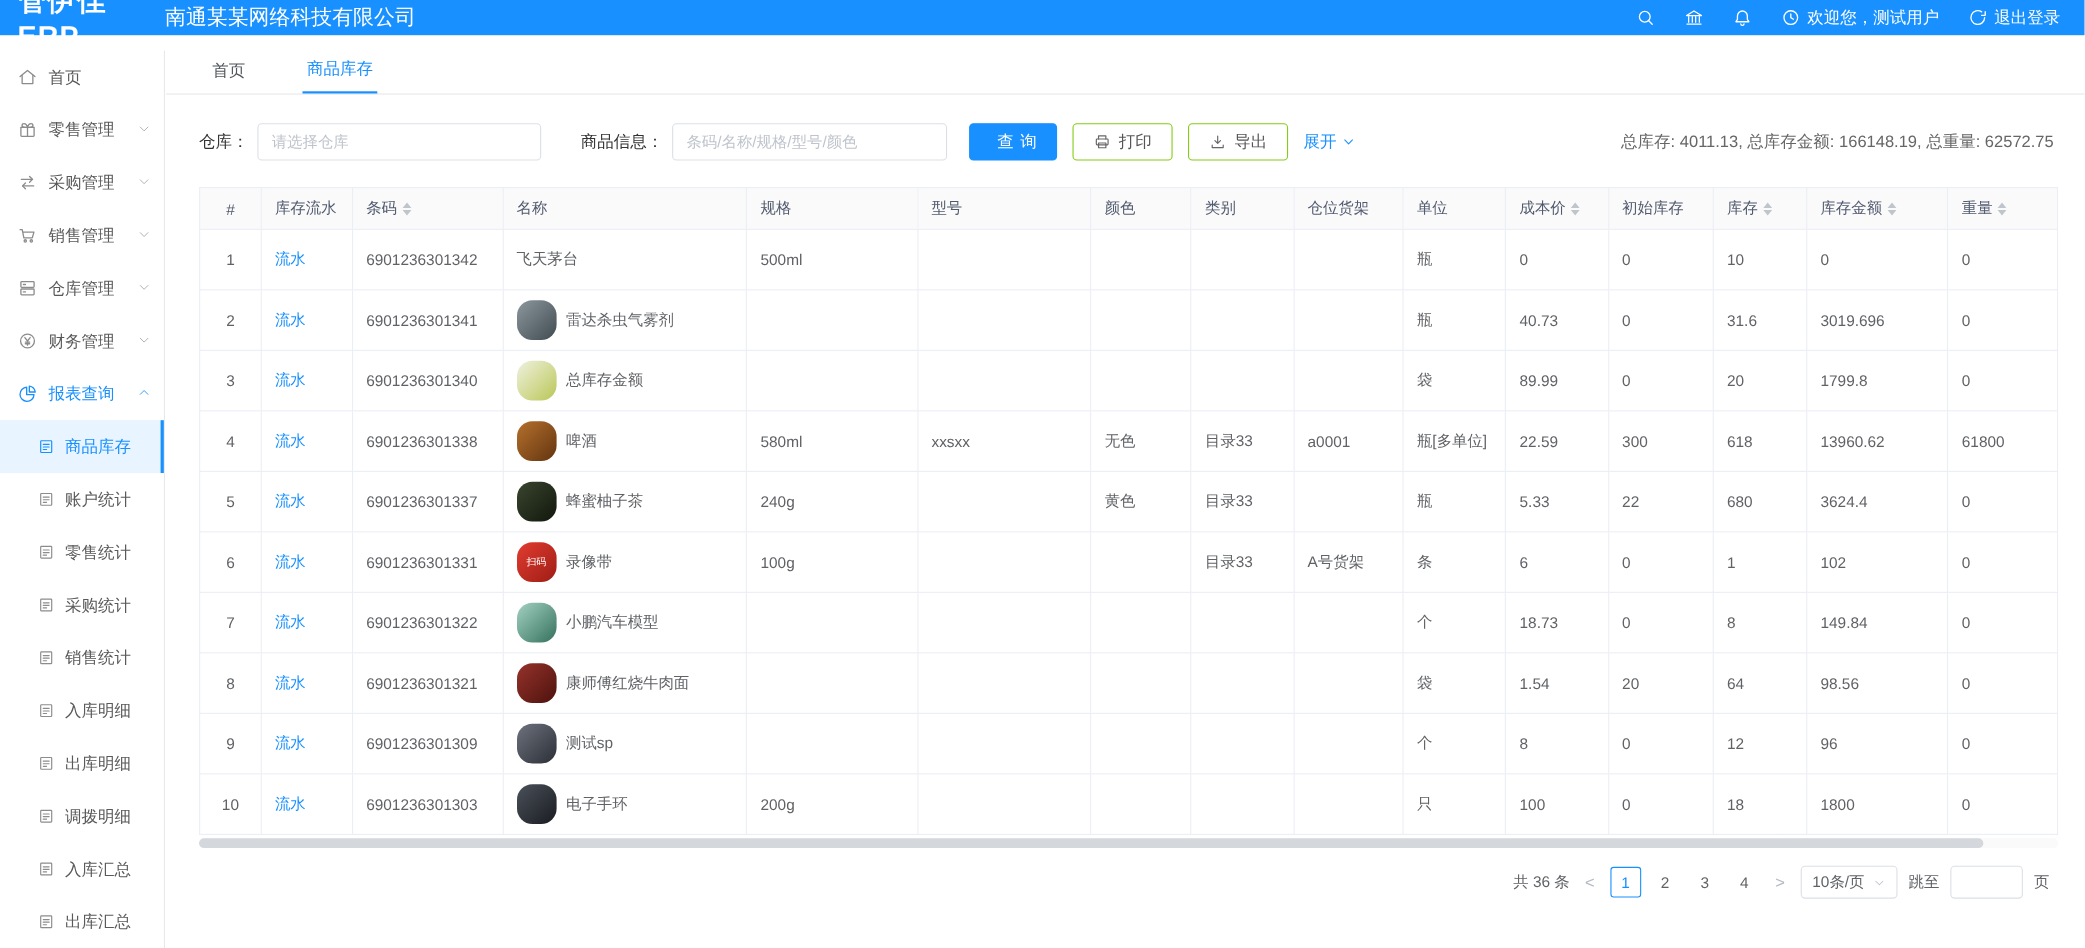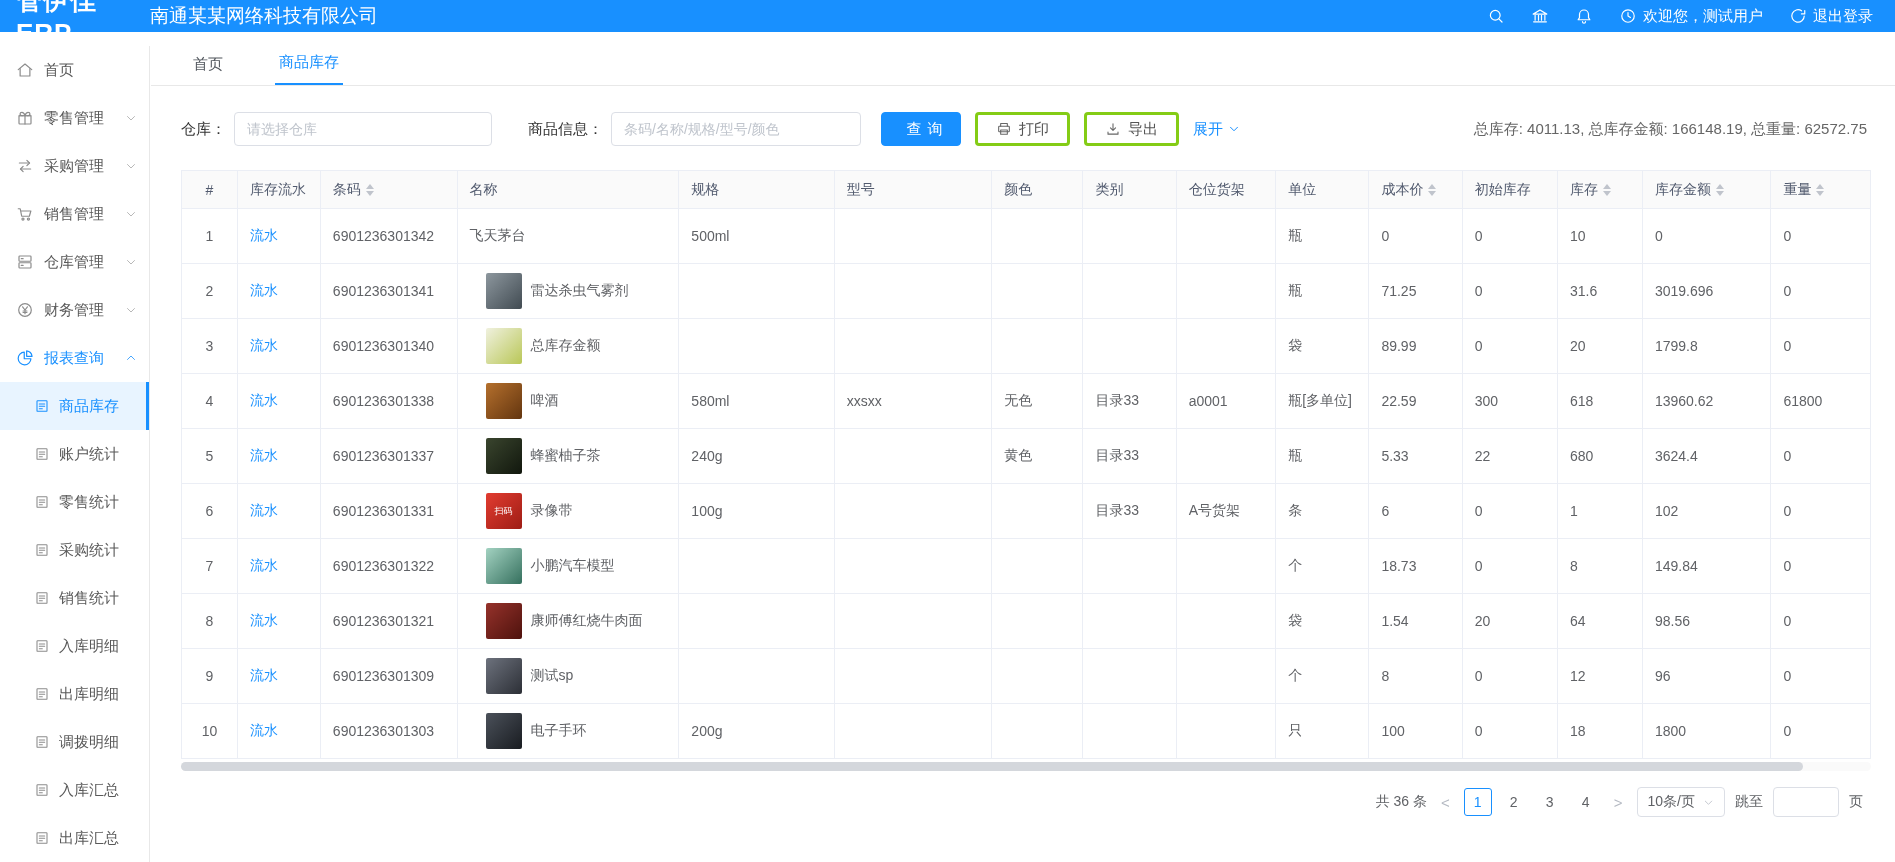--- a/index.html
+++ b/index.html
@@ -39,35 +39,35 @@
   .filters { display:flex; align-items:center; font-size:15px; color:#333; }
   .f-label { margin-right:8px; white-space:nowrap; }
   .f-input { width:258px; height:34px; border:1px solid #dcdfe6; border-radius:4px; padding:0 12px; font-size:14px; color:#333;
     font-family:"Liberation Sans","DejaVu Sans",sans-serif; }
   .f-input::placeholder { color:#bfc4cc; }
   .gap36 { width:36px; } .gap20 { width:20px; } .gap14 { width:14px; }
   .btn { height:34px; border-radius:4px; font-size:15px; display:inline-flex; align-items:center; justify-content:center; cursor:pointer;
     font-family:"Liberation Sans","DejaVu Sans",sans-serif; }
   .btn svg { width:16px; height:16px; stroke:#666; fill:none; stroke-width:1.6; stroke-linecap:round; stroke-linejoin:round; margin-right:7px; }
   .btn-primary { background:#1890ff; color:#fff; border:1px solid #1890ff; width:80px; letter-spacing:6px; padding-left:13px; }
-  .btn-plain { background:#fff; color:#555; border:3px solid #84cc16; padding:0 18px; }
+  .btn-plain { background:#fff; color:#555; border:1px solid #84cc16; padding:0 18px; }
   .expand-link { color:#1890ff; font-size:15px; display:inline-flex; align-items:center; gap:5px; cursor:pointer; }
   .expand-link svg { width:12px; height:12px; stroke:#1890ff; fill:none; stroke-width:2; stroke-linecap:round; stroke-linejoin:round; }
   .summary { margin-left:auto; font-size:15px; color:#666; white-space:nowrap; }
   
   .table-wrap { margin-top:24px; }
   table { border-collapse:collapse; table-layout:fixed; width:1690px; }
   th, td { border:1px solid #ebeef5; font-size:14px; padding:0 12px; overflow:hidden; white-space:nowrap; }
   thead th { height:38px; background:#fafafa; color:#515a6e; font-weight:normal; text-align:left; }
   tbody td { height:55px; color:#606266; background:#fff; }
   th.center, td.center { text-align:center; }
   .flow-link { color:#1890ff; text-decoration:none; cursor:pointer; }
   .name-cell { display:flex; align-items:center; gap:9px; }
-  .thumb { width:36px; height:36px; border-radius:2px; flex:0 0 auto; display:flex; align-items:center; justify-content:center;
-    color:#fff; font-size:9px;margin-left:16px; }
+  .thumb { width:36px; height:36px; border-radius:14px; flex:0 0 auto; display:flex; align-items:center; justify-content:center;
+    color:#fff; font-size:9px; }
   .sorter { display:inline-flex; flex-direction:column; vertical-align:middle; margin-left:5px; gap:2px; }
   .sorter i { display:block; width:0; height:0; border-left:4px solid transparent; border-right:4px solid transparent; }
   .sorter .cu { border-bottom:5px solid #c0c4cc; }
   .sorter .cd { border-top:5px solid #c0c4cc; }
   .hscroll { width:1690px; height:9px; background:#fafafa; border-radius:5px; margin-top:3px; }
   .hscroll .thumb-bar { width:96%; height:9px; background:#d4d7dc; border-radius:5px; }
   
   .pager { display:flex; align-items:center; justify-content:flex-end; gap:10px; margin-top:16px; font-size:14px; color:#606266; padding-right:4px; }
   .pg-arrow { color:#b4b9c2; font-size:15px; padding:0 4px; cursor:pointer; }
   .pg-num { min-width:28px; height:28px; display:inline-flex; align-items:center; justify-content:center; border-radius:3px; cursor:pointer; color:#606266; }
@@ -394,21 +394,21 @@
                   <span class="thumb" style="background:linear-gradient(135deg, #8d979e, #414b52)"></span>
                   <span>雷达杀虫气雾剂</span>
                 </div>
               </td>
               <td></td>
               <td></td>
               <td></td>
               <td></td>
               <td></td>
               <td>瓶</td>
-              <td>71.25</td>
+              <td>40.73</td>
               <td>0</td>
               <td>31.6</td>
               <td>3019.696</td>
               <td>0</td>
             </tr>
             <tr>
               <td class="center">3</td>
               <td><a class="flow-link">流水</a></td>
               <td>6901236301340</td>
               <td>

